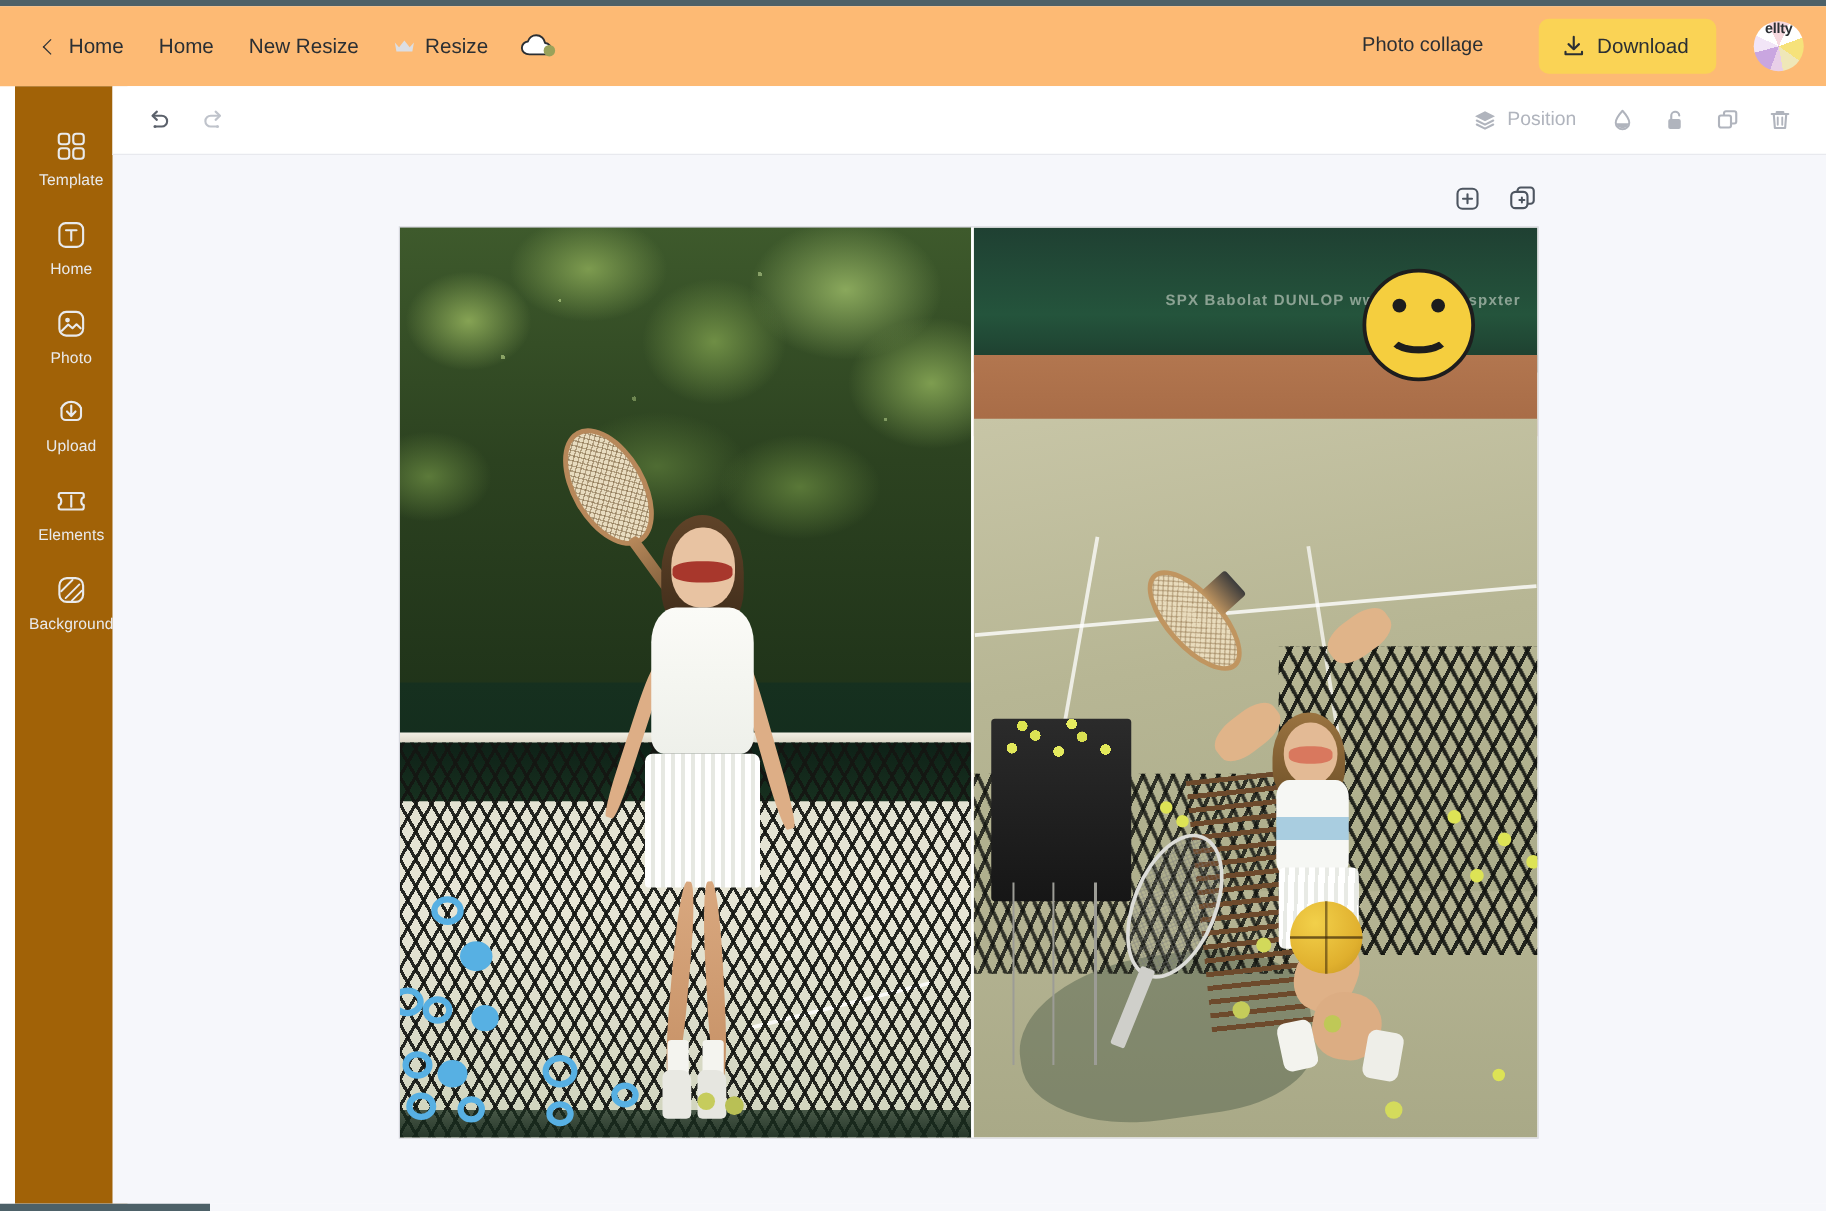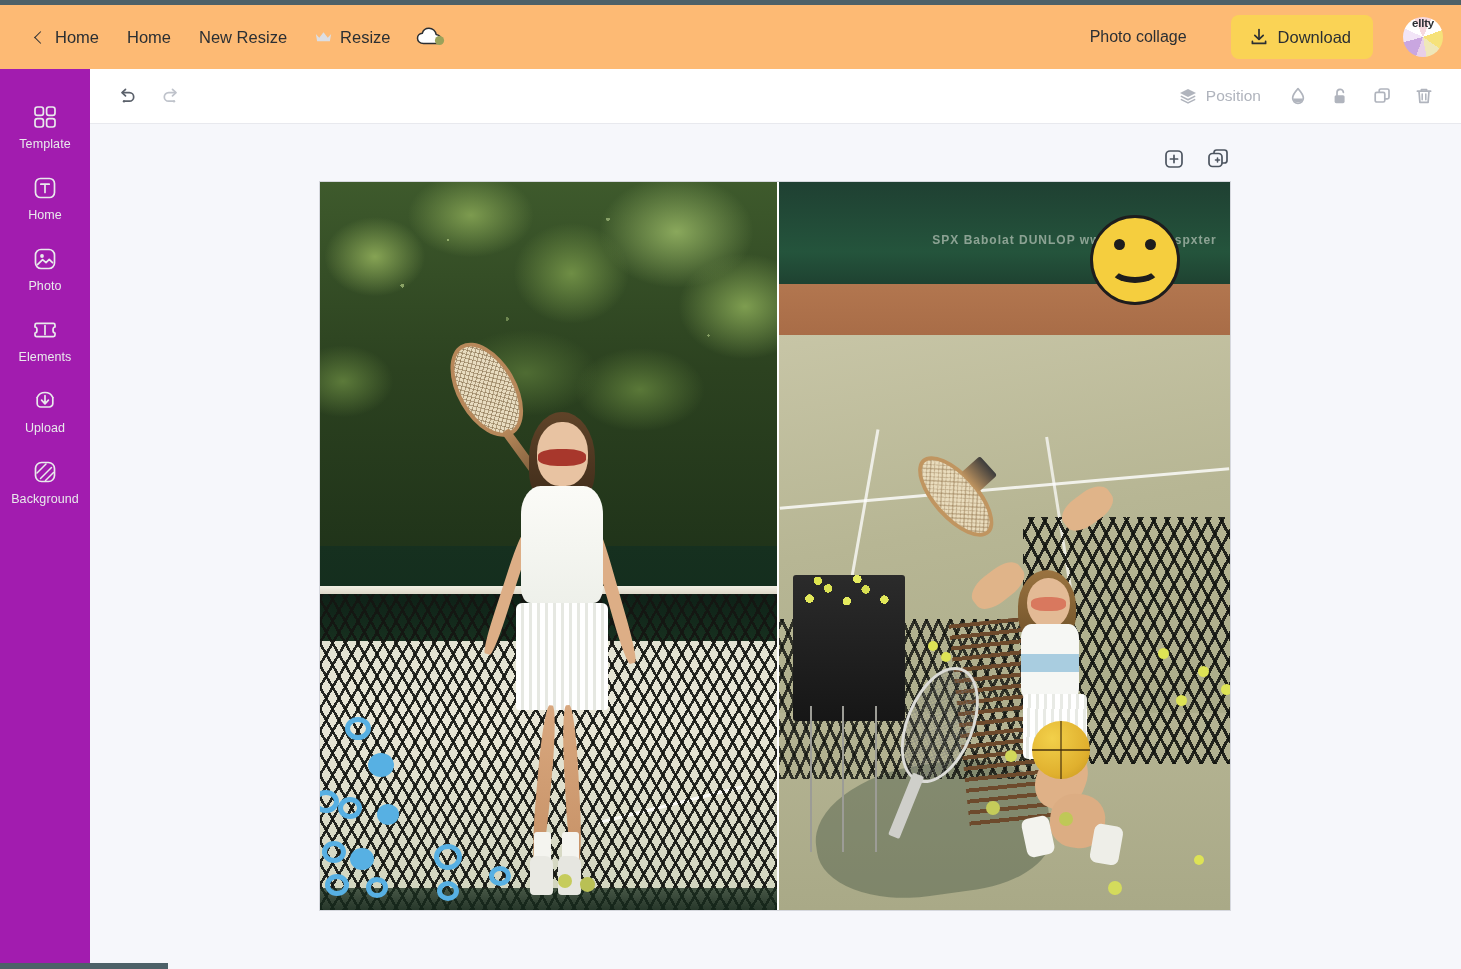--- a/index.html
+++ b/index.html
@@ -65,23 +65,23 @@
         #e8cfe8 330deg 360deg);
     display: flex; align-items: flex-start; justify-content: center;
   }
   .avatar span {
     font-size: 11.5px; font-weight: bold; color: #2b2f33;
     letter-spacing: -0.2px; z-index: 2;
   }
 
   
   .sidebar {
-    position: absolute; left: 0; top: 69px;
+    position: absolute; left: 12px; top: 69px;
     width: 90px; height: 894px;
-    background: #a21caf;
+    background: #a16207;
     padding-top: 22px;
     display: flex; flex-direction: column; align-items: center;
   }
   .side-item {
     width: 90px; padding: 13px 0 11px;
     display: flex; flex-direction: column; align-items: center; gap: 7px;
     cursor: pointer; color: #e9eaec;
   }
   .side-label { font-size: 12.5px; color: #e9eaec; letter-spacing: .1px; }
 
@@ -440,34 +440,34 @@
     <div class="side-item">
       <svg width="26" height="26" viewBox="0 0 26 26">
         <rect x="3.5" y="3.5" width="19" height="19" rx="5.5" fill="none" stroke="#e9eaec" stroke-width="1.7"></rect>
         <circle cx="10" cy="10" r="1.9" fill="#e9eaec"></circle>
         <path d="M5.5 18.6 L10.6 13.6 L14 16.6 L17.2 13.4 L20.5 16.6" fill="none" stroke="#e9eaec" stroke-width="1.7" stroke-linecap="round" stroke-linejoin="round"></path>
       </svg>
       <span class="side-label">Photo</span>
     </div>
 
     <div class="side-item">
-      <svg width="28" height="26" viewBox="0 0 28 26">
-        <path d="M4 8 Q4 6.4 5.6 6.4 H22.4 Q24 6.4 24 8 V10 Q22 10 22 13 Q22 16 24 16 V18 Q24 19.6 22.4 19.6 H5.6 Q4 19.6 4 18 V16 Q6 16 6 13 Q6 10 4 10 Z" fill="none" stroke="#e9eaec" stroke-width="1.7" stroke-linejoin="round"></path>
-        <path d="M14 8.6 V17.4" stroke="#e9eaec" stroke-width="1.7" stroke-linecap="round"></path>
-      </svg>
-      <span class="side-label">Elements</span>
-    </div>
-
-    <div class="side-item">
       <svg width="26" height="26" viewBox="0 0 26 26">
         <path d="M5.2 9.5 A8.6 8.6 0 0 1 20.8 9.5" fill="none" stroke="#e9eaec" stroke-width="1.7" stroke-linecap="round"></path>
         <path d="M5.2 9.5 V15.5 A3.5 3.5 0 0 0 8.7 19 H17.3 A3.5 3.5 0 0 0 20.8 15.5 V9.5" fill="none" stroke="#e9eaec" stroke-width="1.7" stroke-linecap="round"></path>
         <path d="M13 7.5 V15.6 M9.6 12.2 L13 15.8 L16.4 12.2" fill="none" stroke="#e9eaec" stroke-width="1.7" stroke-linecap="round" stroke-linejoin="round"></path>
       </svg>
       <span class="side-label">Upload</span>
+    </div>
+
+    <div class="side-item">
+      <svg width="28" height="26" viewBox="0 0 28 26">
+        <path d="M4 8 Q4 6.4 5.6 6.4 H22.4 Q24 6.4 24 8 V10 Q22 10 22 13 Q22 16 24 16 V18 Q24 19.6 22.4 19.6 H5.6 Q4 19.6 4 18 V16 Q6 16 6 13 Q6 10 4 10 Z" fill="none" stroke="#e9eaec" stroke-width="1.7" stroke-linejoin="round"></path>
+        <path d="M14 8.6 V17.4" stroke="#e9eaec" stroke-width="1.7" stroke-linecap="round"></path>
+      </svg>
+      <span class="side-label">Elements</span>
     </div>
 
     <div class="side-item">
       <svg width="26" height="26" viewBox="0 0 26 26">
         <rect x="3.5" y="3.5" width="19" height="19" rx="6" fill="none" stroke="#e9eaec" stroke-width="1.7"></rect>
         <path d="M5 14 L14 5 M8.5 19.5 L19.5 8.5 M13.5 21.5 L21.5 13.5" stroke="#e9eaec" stroke-width="1.5" stroke-linecap="round"></path>
       </svg>
       <span class="side-label">Background</span>
     </div>
   </div>

